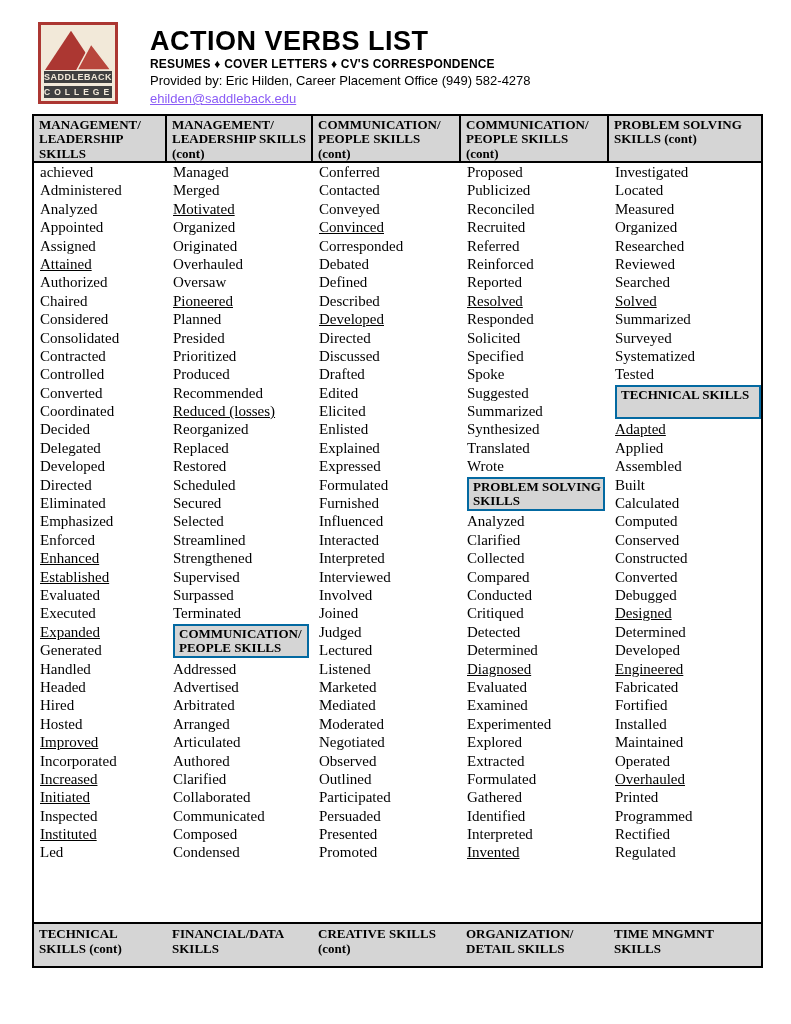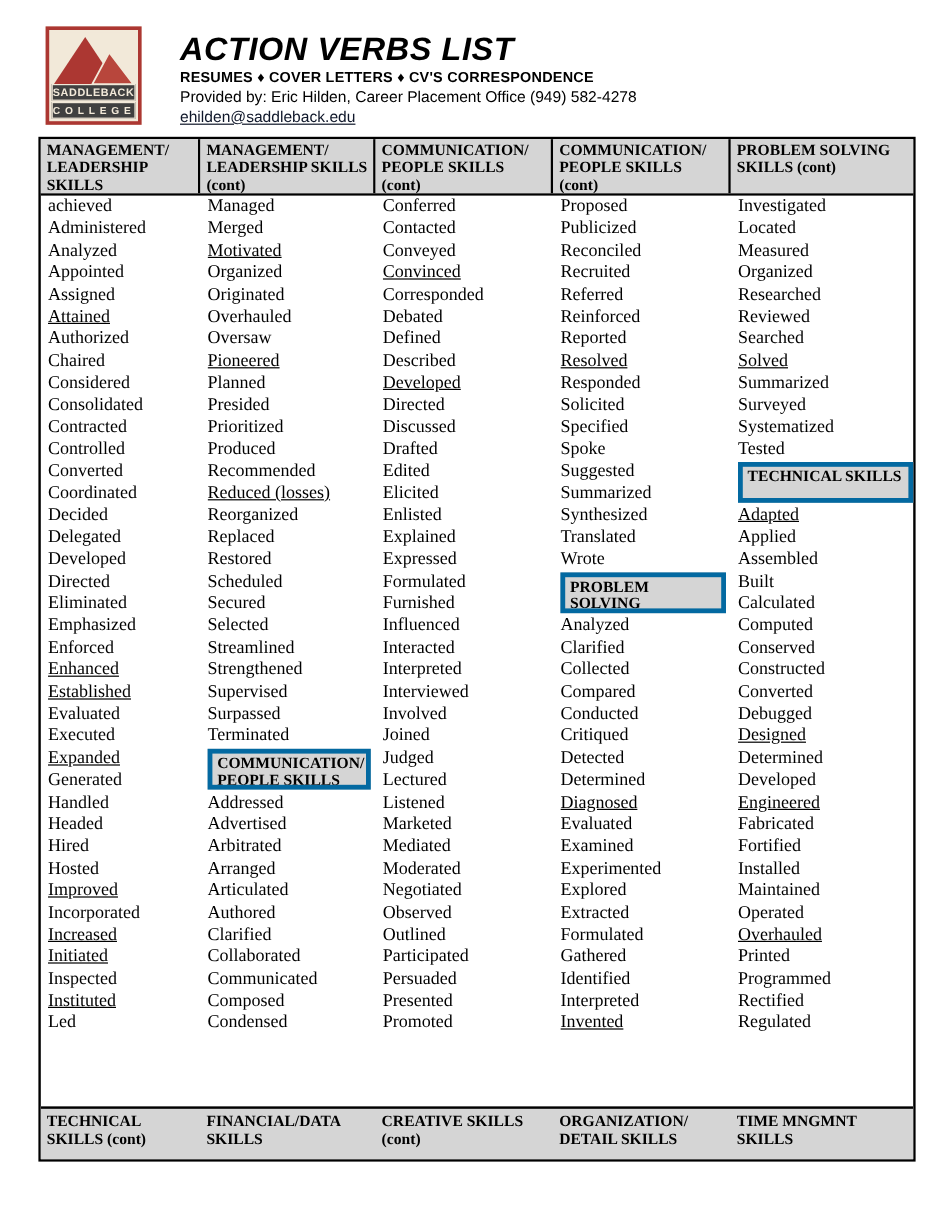--- a/index.html
+++ b/index.html
@@ -25,24 +25,24 @@
   .logo-band{
     background:#404040;color:#F2E9D9;
     font-family:"Liberation Sans", sans-serif;
     font-weight:bold;text-align:center;
     font-size:9px;line-height:12px;
     border:1px solid #F2E9D9;
     letter-spacing:0.5px;
   }
   .logo-band.college{letter-spacing:4px;margin-top:1px;font-size:8.5px;}
   .header-text{margin-left:32px;padding-top:4px;font-family:"Liberation Sans", sans-serif;}
-  .doc-title{font-size:27px;font-weight:bold;line-height:30px;letter-spacing:0.5px;font-style:italic;}
+  .doc-title{font-size:27px;font-weight:bold;line-height:30px;letter-spacing:0.5px;}
   .doc-subtitle{font-size:12px;font-weight:bold;line-height:16px;letter-spacing:0.2px;}
   .doc-provided{font-size:13px;line-height:17px;}
-  .doc-email{font-size:13px;line-height:17px;color:#0f172a;text-decoration:underline;cursor:pointer;}
+  .doc-email{font-size:13px;line-height:17px;color:#8b5cf6;text-decoration:underline;cursor:pointer;}
   
   .intro{
     margin:9px 28px 0 32px;
     font-weight:bold;font-size:15.5px;line-height:18.5px;
     font-family:"Liberation Serif", serif;
   }
   
   .action-table{
     margin:7px 28px 0 32px;
     width:731px;box-sizing:border-box;
@@ -59,21 +59,21 @@
   }
   .th:last-child{border-right:none;}
   .tbody{display:flex;height:759px;box-sizing:border-box;}
   .col{box-sizing:border-box;padding-left:6px;}
   .w1{width:133px;}.w2{width:146px;}.w3{width:148px;}.w4{width:148px;}.w5{width:152px;}
   .word{height:18.4px;font-size:15px;line-height:18.4px;white-space:nowrap;overflow:hidden;}
   .word.u{text-decoration:underline;}
   .inline-hdr{
     box-sizing:border-box;height:34px;
     margin:1.5px 4px 1.3px 0;
-    border:4px solid #0369a1;background:#D5D5D5;
+    border:2px solid #0369a1;background:#D5D5D5;
     font-weight:bold;font-size:13px;line-height:14.2px;
     padding:1px 0 0 4px;overflow:hidden;
   }
   .inline-hdr.wide{margin-right:0;}
   .tfoot{
     display:flex;height:44px;box-sizing:border-box;
     border-top:2px solid #000;background:#D5D5D5;
   }
   .tf{
     box-sizing:border-box;padding:3px 2px 0 5px;

